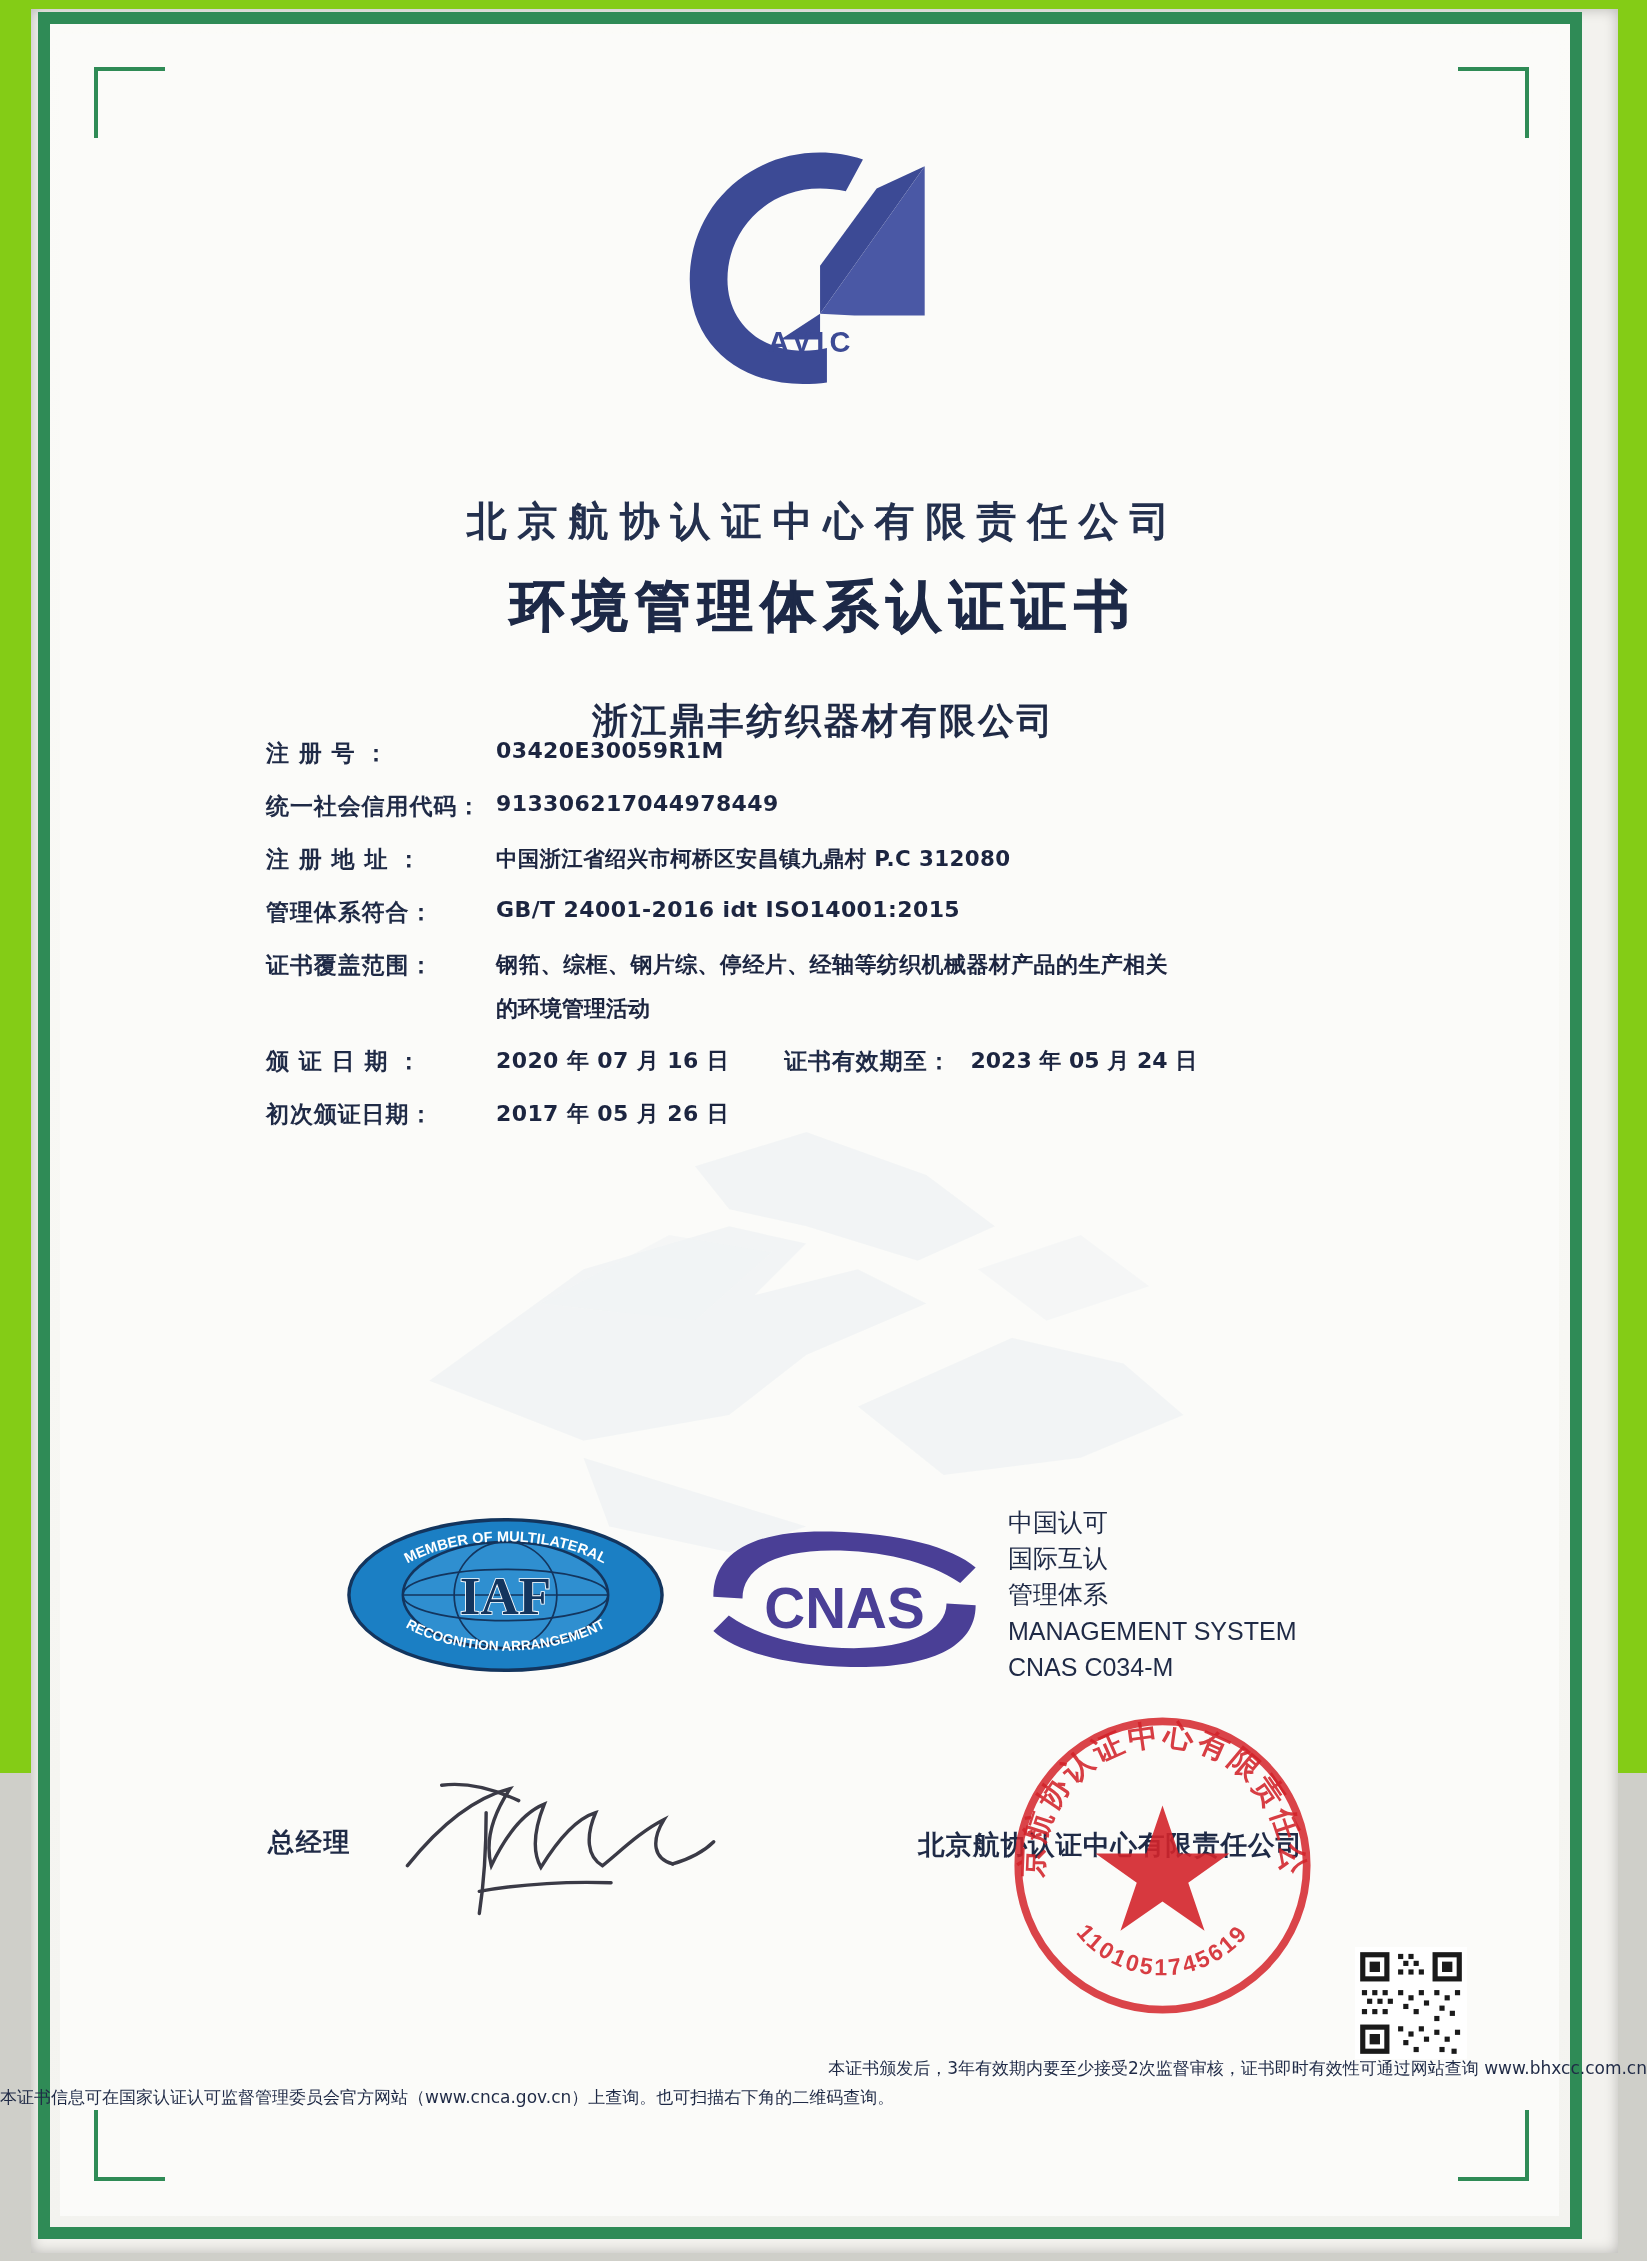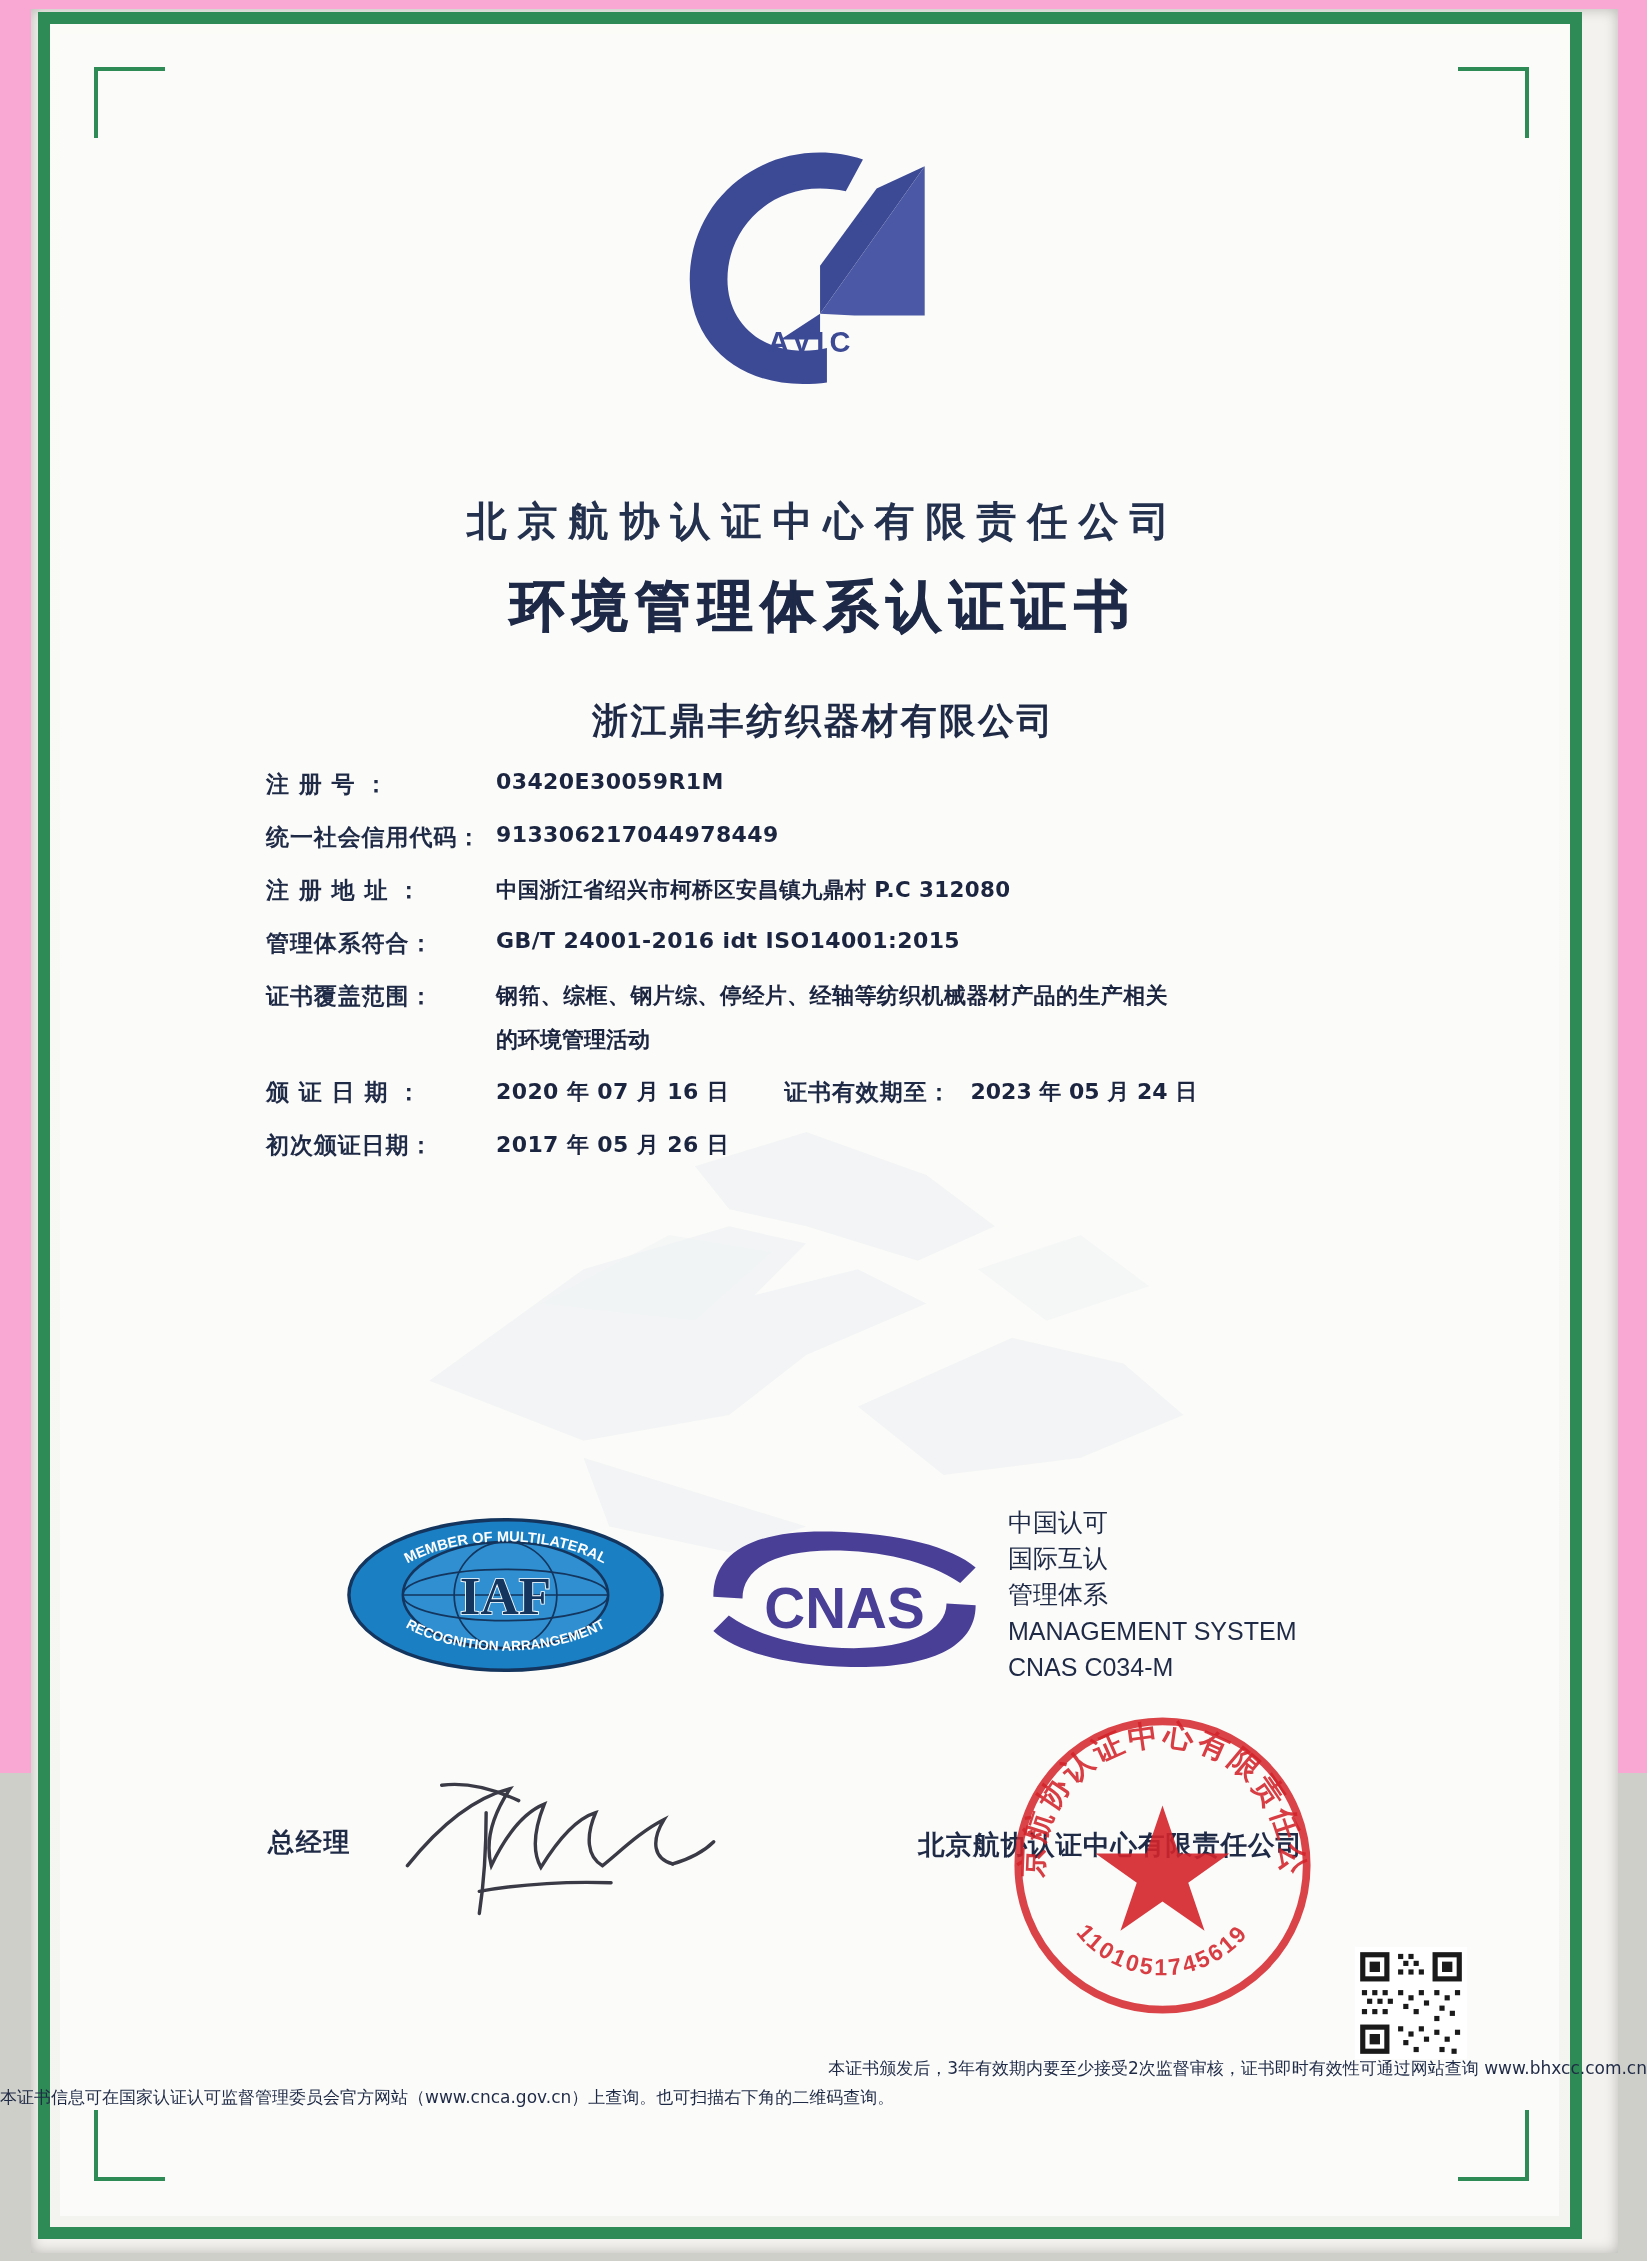--- a/index.html
+++ b/index.html
@@ -5,21 +5,21 @@
   html,body{margin:0;padding:0;}
   body{
     width:1647px;height:2261px;
     background:#cfcfc9;
     font-family:"Liberation Sans", sans-serif;
     overflow:hidden;
   }
   .page{
     position:relative;
     width:1647px;height:1773px;
-    background:#f9a8d4;
+    background:#84cc16;
     text-decoration:underline;
   }
   
   .paper{
     position:absolute;
     left:31px;top:8.6px;
     width:1587px;height:2244px;
     background:#f3f2ee;
     box-shadow:0 0 13.7px rgba(0,0,0,.25) inset;
   }
@@ -79,21 +79,21 @@
     -webkit-text-stroke:0.9px #1d2947;
   }
   .company{
     position:absolute;left:0;top:697px;width:1647px;text-align:center;
     font-family:"DejaVu Sans",sans-serif;
     font-size:36px;letter-spacing:2.6px;color:#1f2a46;font-weight:700;
   }
 
   
   .fields{
-    position:absolute;left:266px;top:769px;width:1167px;
+    position:absolute;left:266px;top:738px;width:1167px;
   }
   .row{
     display:flex;align-items:flex-start;margin-bottom:22px;
     font-family:"DejaVu Sans",sans-serif;
   }
   .lab{
     width:230px;flex:0 0 230px;
     font-size:23px;color:#1f2a46;font-weight:700;letter-spacing:0.9px;
     white-space:nowrap;
   }

